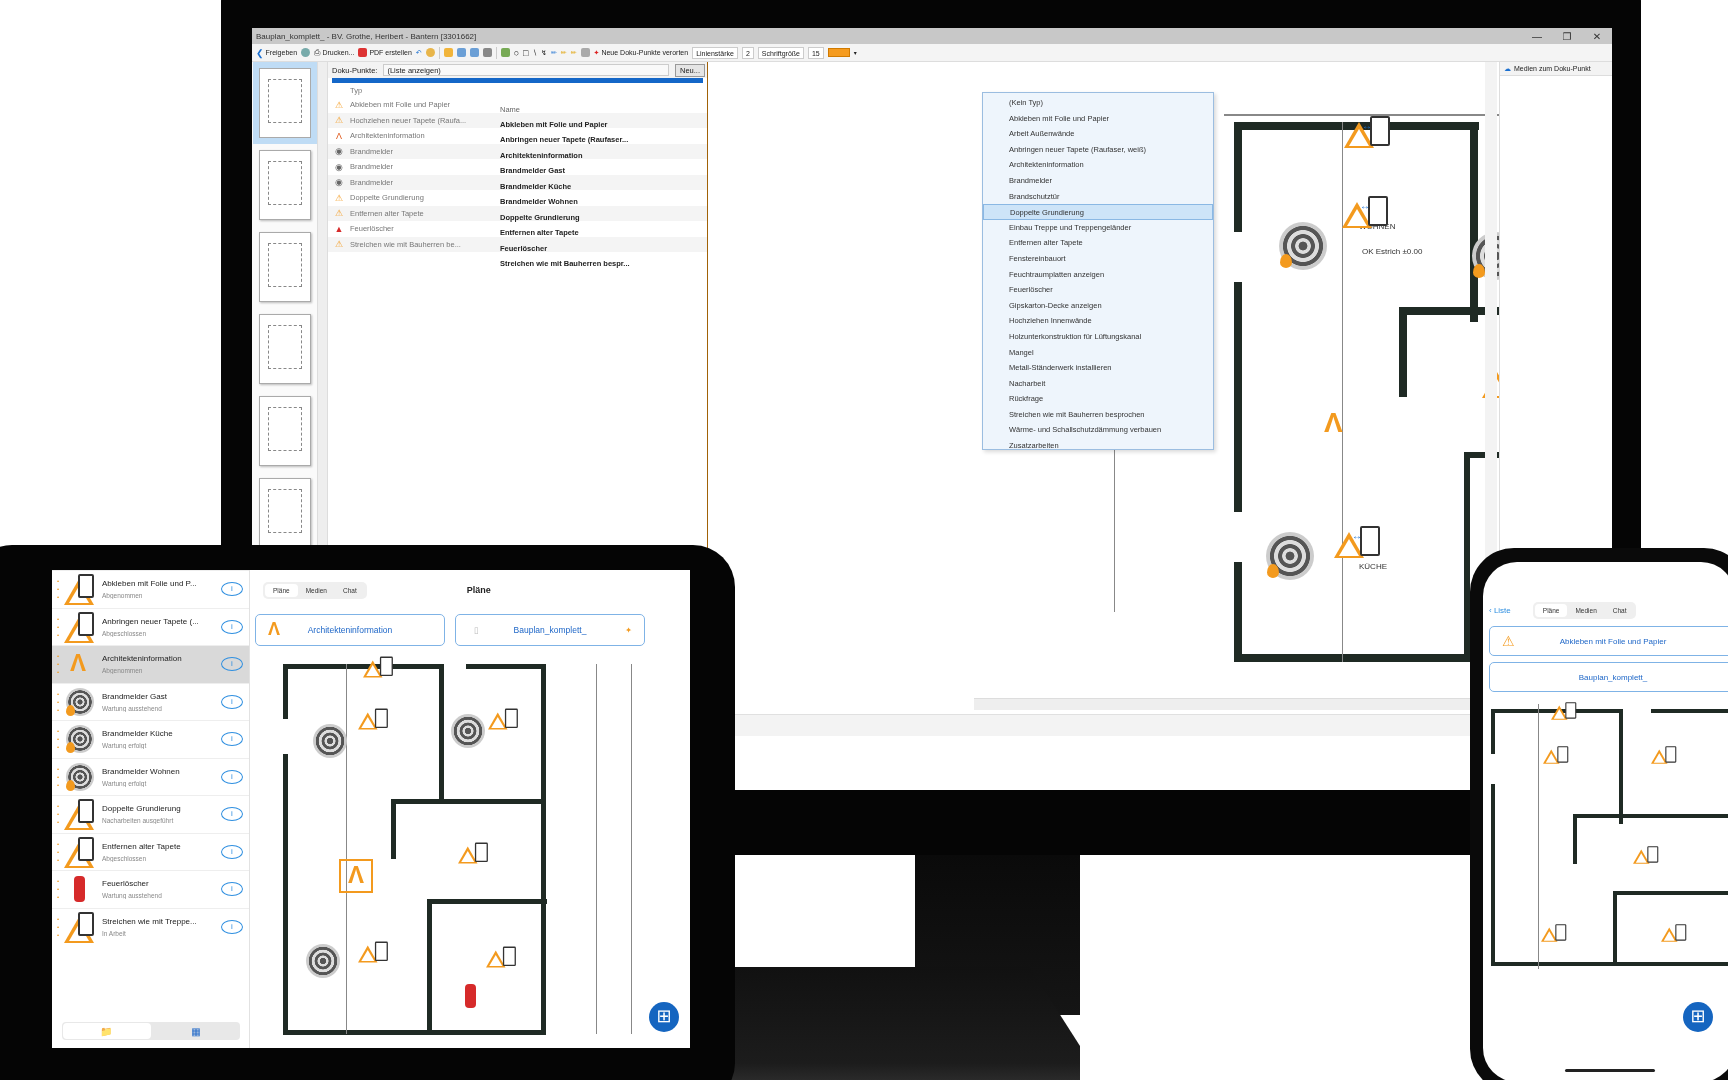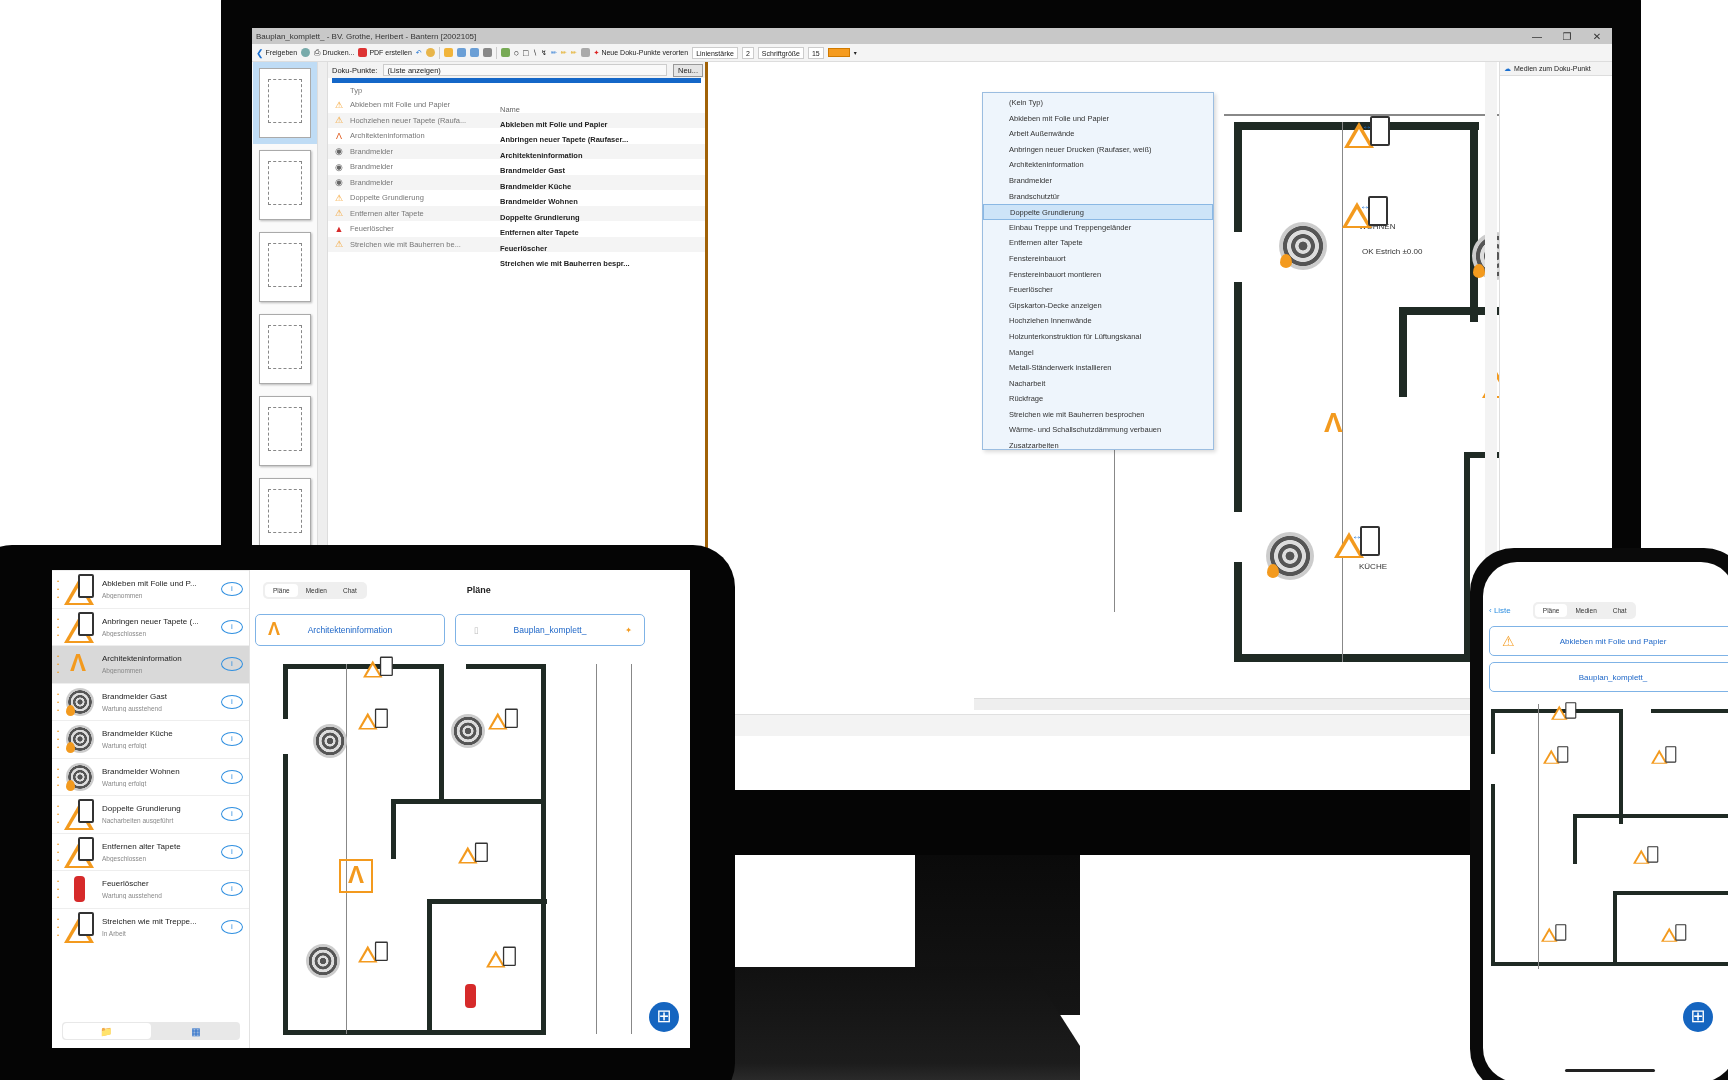--- a/index.html
+++ b/index.html
@@ -22,21 +22,21 @@
   .tb-field { border: 1px solid #ccc; background: #fff; padding: 0 3px; height: 12px; line-height: 11px; }
   .tb-color { width: 22px; height: 9px; background: #f59b1e; border: 1px solid #d07a00; }
 
   .app-body { position: absolute; top: 34px; left: 0; width: 1360px; height: 650px; display: flex; }
   .thumbs { width: 66px; background: #fafafa; border-right: 1px solid #ddd; padding-top: 6px; display: flex; flex-direction: column; align-items: center; gap: 12px; }
   .thumb { width: 52px; height: 70px; background: #fff; border: 1px solid #aaa; box-shadow: 1px 1px 2px #bbb; position: relative; }
   .thumb.sel { outline: 6px solid #bfdcf5; }
   .thumb::after { content: ""; position: absolute; left: 8px; top: 10px; right: 8px; bottom: 14px; border: 1px dashed #888; }
   .thumb-scroll { width: 10px; background: #eee; border-right: 1px solid #ddd; }
 
-  .list-panel { width: 380px; background: #fff; border-right: 3px solid #a16207; font-size: 7.5px; }
+  .list-panel { width: 380px; background: #fff; border-right: 1px solid #a16207; font-size: 7.5px; }
   .list-filter { height: 16px; display: flex; align-items: center; gap: 6px; padding-left: 4px; background: #f3f3f3; }
   .list-filter .sel { flex: 1; border: 1px solid #ccc; background: #f9f9f9; height: 12px; line-height: 11px; padding-left: 3px; }
   .list-filter .new-btn { border: 1px solid #999; background: #e5e5e5; padding: 0 4px; height: 13px; line-height: 12px; margin-right: 2px; }
   .list-bluebar { height: 5px; background: #1467c8; margin: 0 4px; }
   .list-head { height: 14px; display: flex; align-items: center; color: #666; }
   .list-row { height: 15.5px; display: flex; align-items: center; }
   .list-row:nth-child(even) { background: #f4f4f4; }
   .col-ico { width: 22px; text-align: center; font-size: 9px; }
   .col-typ { width: 150px; color: #777; white-space: nowrap; overflow: hidden; text-overflow: ellipsis; padding-right: 4px; }
   .col-name { flex: 1; font-weight: bold; color: #222; white-space: nowrap; overflow: hidden; text-overflow: ellipsis; margin-top: 39px; }
@@ -107,21 +107,21 @@
 </head>
 <body>
 
 <div class="stand-neck"></div>
 <div class="stand-base"></div>
 
 <div class="monitor">
   <div class="monitor-screen">
 
     <div class="win-titlebar">
-      <span class="title">Bauplan_komplett_ - BV. Grothe, Heribert - Bantern [2002105]</span>
+      <span class="title">Bauplan_komplett_ - BV. Grothe, Heribert - Bantern [3301662]</span>
       <span class="win-ctrl">—</span>
       <span class="win-ctrl">❐</span>
       <span class="win-ctrl">✕</span>
     </div>
 
     <div class="toolbar">
       <span class="tb-btn">
         <span style="color:#1a6fd0;font-size:9px;">❮</span>
         <span>Freigeben</span>
       </span>
@@ -318,29 +318,29 @@
         <span>Medien zum Doku-Punkt</span>
       </div>
     </div>
 
     <div class="status-bar"></div>
 
     <div class="dropdown">
       <div class="dd-item">(Kein Typ)</div>
       <div class="dd-item">Abkleben mit Folie und Papier</div>
       <div class="dd-item">Arbeit Außenwände</div>
-      <div class="dd-item">Anbringen neuer Drucken (Raufaser, weiß)</div>
+      <div class="dd-item">Anbringen neuer Tapete (Raufaser, weiß)</div>
       <div class="dd-item">Architekteninformation</div>
       <div class="dd-item">Brandmelder</div>
       <div class="dd-item">Brandschutztür</div>
       <div class="dd-item hl">Doppelte Grundierung</div>
       <div class="dd-item">Einbau Treppe und Treppengeländer</div>
       <div class="dd-item">Entfernen alter Tapete</div>
       <div class="dd-item">Fenstereinbauort</div>
-      <div class="dd-item">Fenstereinbauort montieren</div>
+      <div class="dd-item">Feuchtraumplatten anzeigen</div>
       <div class="dd-item">Feuerlöscher</div>
       <div class="dd-item">Gipskarton-Decke anzeigen</div>
       <div class="dd-item">Hochziehen Innenwände</div>
       <div class="dd-item">Holzunterkonstruktion für Lüftungskanal</div>
       <div class="dd-item">Mangel</div>
       <div class="dd-item">Metall-Ständerwerk installieren</div>
       <div class="dd-item">Nacharbeit</div>
       <div class="dd-item">Rückfrage</div>
       <div class="dd-item">Streichen wie mit Bauherren besprochen</div>
       <div class="dd-item">Wärme- und Schallschutzdämmung verbauen</div>

